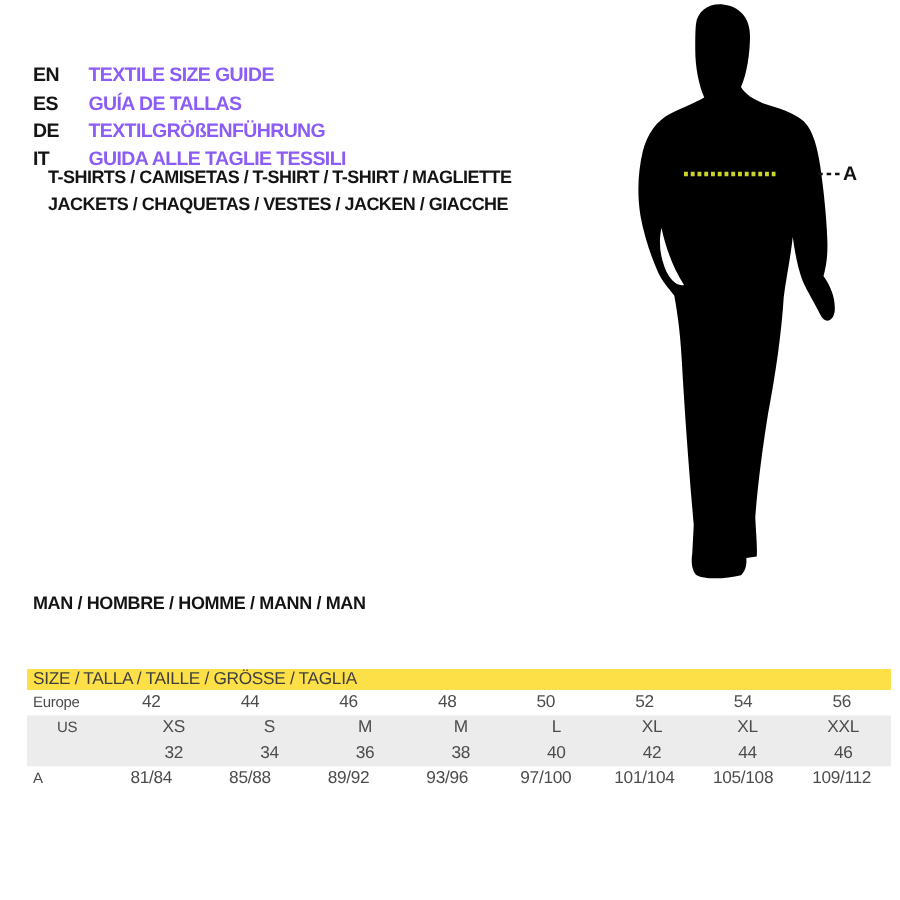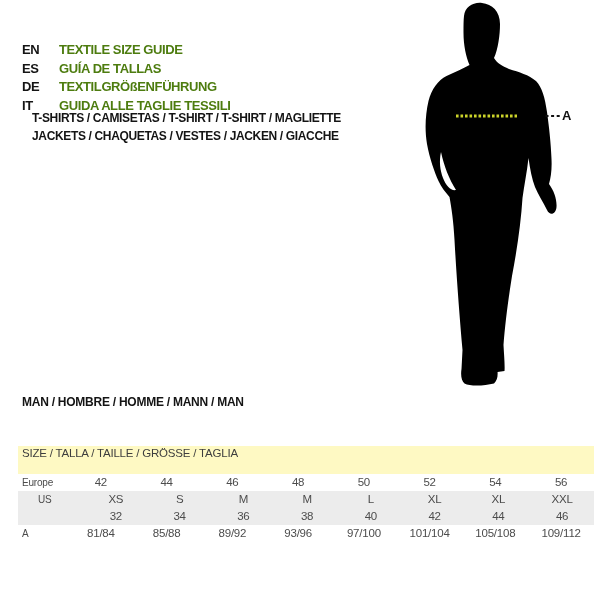--- a/index.html
+++ b/index.html
@@ -13,21 +13,21 @@
   }
 
   
   .lang-list { position: absolute; left: 22px; top: 13px; margin-top: 28px; }
   .lang-row { display: flex; line-height: 18.5px; }
   .lang-code {
     width: 37px; font-size: 13px; font-weight: bold; color: #141414;
     letter-spacing: -0.4px;
   }
   .lang-label {
-    font-size: 13px; font-weight: bold; color: #4d7c0f;
+    font-size: 13px; font-weight: bold; color: #8b5cf6;
     letter-spacing: -0.4px; white-space: nowrap;
   }
 
   
   .categories { position: absolute; left: 32px; top: 110px; }
   .category-line {
     font-size: 12px; font-weight: bold; color: #141414;
     letter-spacing: -0.35px; line-height: 17.5px; white-space: nowrap;
   }
 
@@ -41,21 +41,21 @@
   
   .section-title {
     position: absolute; left: 22px; top: 395px;
     font-size: 12px; font-weight: bold; color: #141414;
     letter-spacing: -0.25px; white-space: nowrap;
   }
 
   
   .size-table { position: absolute; left: 18px; top: 446px; width: 576px; }
   .t-header {
-    height: 28px; line-height: 14px; background: #fef9c3;
+    height: 14px; line-height: 14px; background: #fde047;
     padding-left: 4px; font-size: 11.5px; color: #3e3e3e;
     letter-spacing: -0.2px; white-space: nowrap;
   }
   .t-row { display: flex; height: 17px; line-height: 17px; background: #ffffff; }
   .t-row.stripe { background: #ececec; padding-left: 16px; }
   .t-label {
     width: 50px; padding-left: 4px; font-size: 10px; color: #4c4c4c;
     letter-spacing: -0.2px;
   }
   .t-cell {

